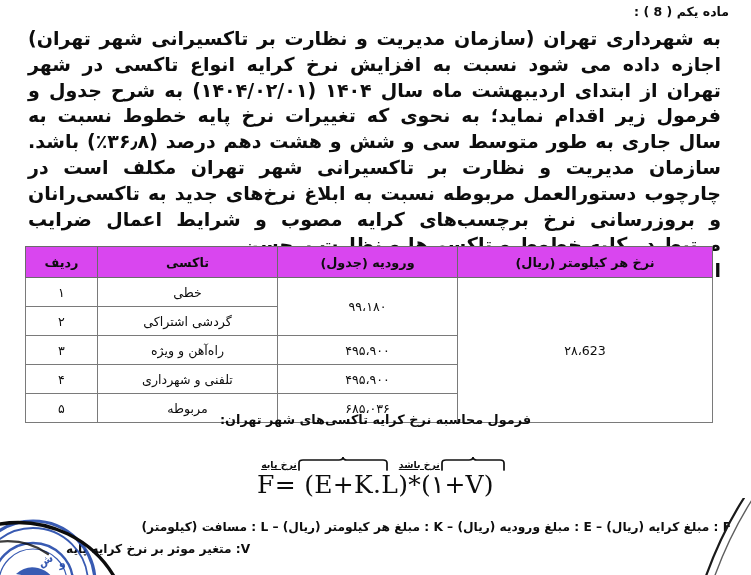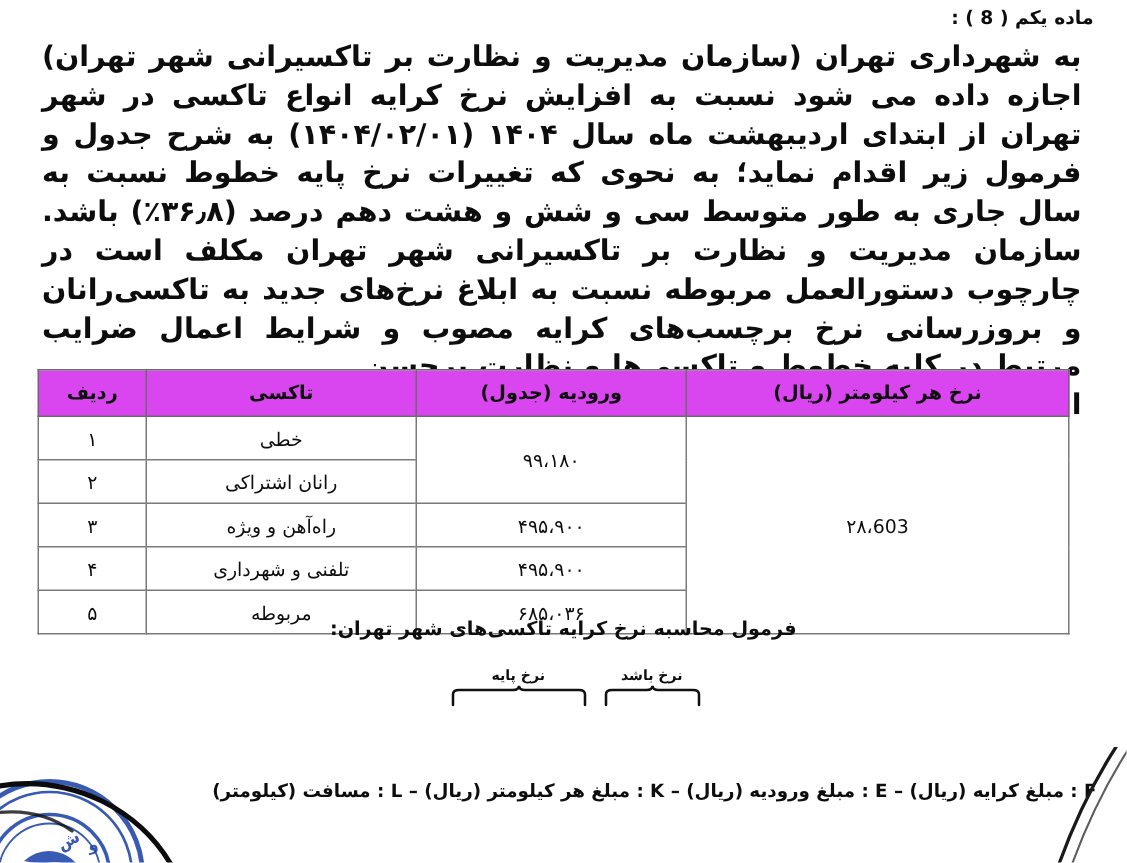--- a/index.html
+++ b/index.html
@@ -133,22 +133,23 @@
   }
   .brace-row {
     display: flex;
     align-items: flex-end;
     gap: 10px;
     height: 34px;
     margin-right: -16px;
   }
   .brace-group {
     display: flex;
-    flex-direction: column;
-    align-items: center;
+    flex-direction: row;
+    align-items: flex-end;
+    text-decoration: underline;
   }
   .brace-label {
     font-size: 9.4px;
     font-weight: bold;
     direction: rtl;
     margin-bottom: 1px;
     white-space: nowrap;
   }
   .brace-svg { display: block; }
   .formula-line {
@@ -230,27 +231,27 @@
       <thead>
         <tr>
           <th>نرخ هر کیلومتر (ریال)</th>
           <th>ورودیه (جدول)</th>
           <th>تاکسی</th>
           <th>ردیف</th>
         </tr>
       </thead>
       <tbody>
         <tr>
-          <td class="merged-cell" rowspan="5">۲۸،603</td>
+          <td class="merged-cell" rowspan="5">۲۸،623</td>
           <td class="merged-cell" rowspan="2">۹۹،۱۸۰</td>
           <td>خطی</td>
           <td>۱</td>
         </tr>
         <tr>
-          <td>رانان اشتراکی</td>
+          <td>گردشی اشتراکی</td>
           <td>۲</td>
         </tr>
         <tr>
           <td>۴۹۵،۹۰۰</td>
           <td>راه‌آهن و ویژه</td>
           <td>۳</td>
         </tr>
         <tr>
           <td>۴۹۵،۹۰۰</td>
           <td>تلفنی و شهرداری</td>
@@ -277,24 +278,26 @@
         </svg>
       </div>
 
       <div class="brace-group">
         <div class="brace-label">نرخ باشد</div>
         <svg class="brace-svg" width="66" height="14" viewBox="0 0 66 14">
           <path d="M2 13 L2 6 Q2 3 6 3 L29 3 Q33 3 33 0 Q33 3 37 3 L60 3 Q64 3 64 6 L64 13" fill="none" stroke="#111" stroke-width="1.7" stroke-linecap="round"></path>
         </svg>
       </div>
     </div>
+    <div class="formula-line">F=  (E+K.L)*(۱+V)</div>
   </div>
 
   <div class="legend">
     <span>F : مبلغ کرایه (ریال) – E : مبلغ ورودیه (ریال) – K : مبلغ هر کیلومتر (ریال) – L : مسافت (کیلومتر)</span>
+    <span class="line-2">V: متغیر موثر بر نرخ کرایه پایه</span>
   </div>
 
   <svg class="stamp" viewBox="0 0 150 150">
     <g class="stamp-ink" stroke="#1d44a8" fill="none">
       <circle cx="75" cy="75" r="62" stroke-width="3.2"></circle>
       <circle cx="75" cy="75" r="55" stroke-width="1.8"></circle>
       <circle cx="75" cy="75" r="40" stroke-width="2.4"></circle>
       <circle cx="75" cy="75" r="34" stroke-width="1.2"></circle>
     </g>
     <g class="stamp-ink" fill="#1d44a8">

